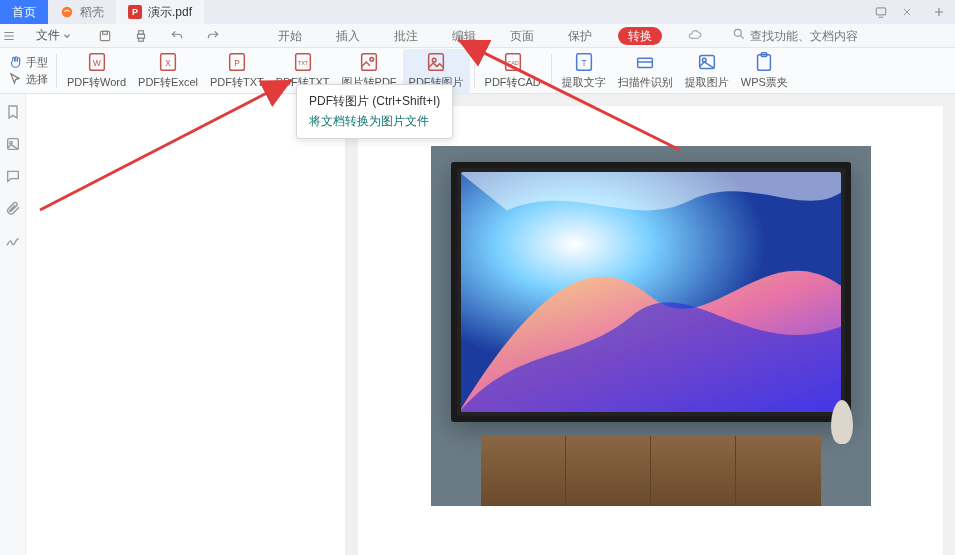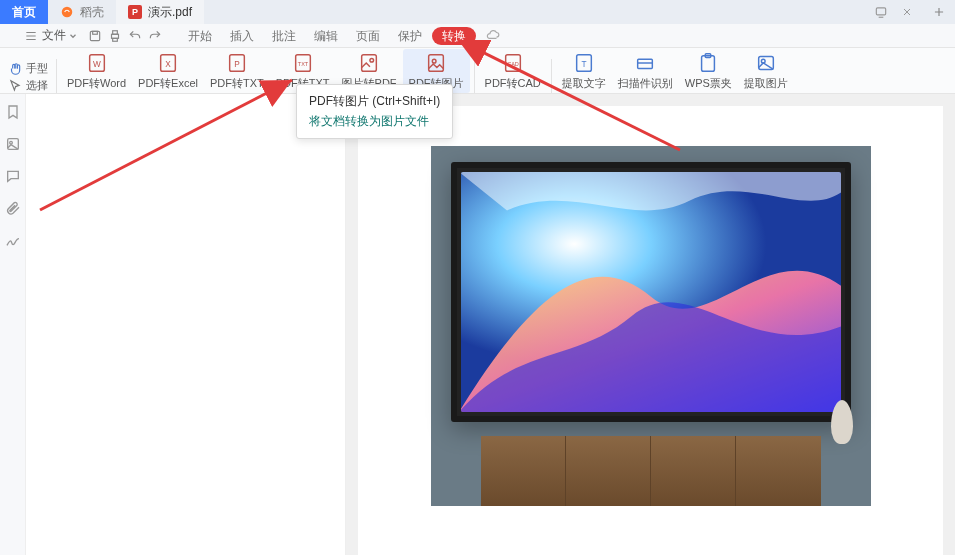--- a/index.html
+++ b/index.html
@@ -1,38 +1,38 @@
 <!DOCTYPE html>
 <html><head>
 <meta charset="utf-8">
 <style>
   * { box-sizing: border-box; margin: 0; padding: 0; font-family: "Microsoft YaHei", Arial, sans-serif; }
   body { width: 955px; height: 555px; background: #fff; overflow: hidden; position: relative; }
 
   
   .tabstrip { height: 24px; display: flex; align-items: stretch; background: #e9edf3; font-size: 12px; }
   .tab { display: inline-flex; align-items: center; padding: 0 12px; gap: 6px; color: #737373; cursor: pointer; }
-  .tab.home { background: #3b7bff; color: #fff; font-weight: 700; }
+  .tab.home { background: #3b7bff; color: #fff; font-weight: 400; }
   .tab.doc { background: #f2f4f7; color: #333; }
   .tab .icon { width: 14px; height: 14px; display: inline-flex; align-items: center; justify-content: center; }
   .tab .pdf-icon { background: #d83b34; border-radius: 2px; color:#fff; font-size:9px; font-weight:bold; }
   .tabstrip .right { margin-left: auto; display:flex; align-items:center; padding-right:8px; gap:10px; color:#888;}
   .win-btn { width:16px;height:16px;display:inline-flex;align-items:center;justify-content:center;}
 
   
-  .menubar { height: 24px; display:flex; align-items:center; background:#f7f8fa; border-bottom:1px solid #e5e5e5; font-size:12px; gap:2px; padding-left:22px;}
+  .menubar { height: 24px; display:flex; align-items:center; background:#f7f8fa; border-bottom:1px solid #e5e5e5; font-size:12px; gap:18px; padding-left:0;}
   .menubar .mitem { padding:0 8px; color:#737373; cursor:pointer; line-height:24px;}
   .menubar .mitem.active { background:#e23b3b; color:#fff; border-radius:10px; padding:0 10px; line-height:18px; }
   .menubar .file { display:flex; align-items:center; gap:2px; padding-right:6px; color:#555;}
   .menubar .iconbtn { width:18px;height:18px;display:inline-flex;align-items:center;justify-content:center;color:#777;}
   .searcharea { display:flex; align-items:center; gap:4px; margin-left:10px; color:#888;}
   .searcharea input { border:none; background:transparent; font-size:12px; width:140px; outline:none;}
 
   
-  .ribbon { height: 46px; display:flex; align-items:flex-end; background:#fafbfc; border-bottom:1px solid #e5e5e5; padding-left:4px; font-size:11px; color:#555; gap:0;}
+  .ribbon { height: 46px; display:flex; align-items:center; background:#fafbfc; border-bottom:1px solid #e5e5e5; padding-left:4px; font-size:11px; color:#555; gap:0;}
   .rbtn { display:flex; flex-direction:column; align-items:center; justify-content:center; padding:2px 6px; gap:2px; cursor:pointer; min-width:46px; height:44px; border-radius:3px;}
   .rbtn.sel { background:#e6eefc; }
   .rbtn .ricon { width:22px;height:22px;display:flex;align-items:center;justify-content:center;color:#c0554f;}
   .rbtn .ricon.blue{color:#4a7bd0;}
   .mini-col { display:flex; flex-direction:column; gap:2px; padding:0 4px; font-size:11px; color:#555; }
   .mini-col .mrow{display:flex;align-items:center;gap:4px;cursor:pointer;}
   .mini-col .micon{width:14px;height:14px;display:inline-flex;align-items:center;justify-content:center;}
   .vsep{width:1px;height:34px;background:#e2e2e2;margin:0 4px;}
 
   
@@ -141,20 +141,27 @@
   <span class="mitem">批注</span>
   <span class="mitem">编辑</span>
   <span class="mitem">页面</span>
   <span class="mitem">保护</span>
   <span class="mitem active">转换</span>
   <span class="iconbtn" style="margin-left:6px;">
       <svg width="14" height="14" viewBox="0 0 24 24" fill="none" stroke="#aaa" stroke-width="2">
         <path d="M18 14a4 4 0 000-8 6 6 0 00-11.3 2A4 4 0 006 16h12"></path>
       </svg>
     </span>
+  <div class="searcharea">
+    <span><svg width="14" height="14" viewBox="0 0 24 24" fill="none" stroke="#999" stroke-width="2">
+          <circle cx="10" cy="10" r="6"></circle>
+          <path d="M20 20l-5-5"></path>
+        </svg></span>
+    <input placeholder="查找功能、文档内容" style="">
+  </div>
 </div>
 
 <div class="ribbon">
   <div class="mini-col">
     <div class="mrow">
       <span class="micon">
           <svg width="14" height="14" viewBox="0 0 24 24" fill="none" stroke="#4a7bd0" stroke-width="2">
             <path d="M8 11V6a2 2 0 114 0v5"></path>
             <path d="M12 11V5a2 2 0 114 0v6"></path>
             <path d="M16 11V7a2 2 0 114 0v7a7 7 0 01-14 0v-3"></path>
@@ -254,35 +261,35 @@
         <svg width="22" height="22" viewBox="0 0 24 24" fill="none" stroke="currentColor" stroke-width="1.6">
           <rect x="4" y="8" width="16" height="10" rx="1"></rect>
           <path d="M4 12h16"></path>
         </svg>
       </span>
       <span>扫描件识别</span>
     </div>
   <div class="rbtn">
       <span class="ricon blue">
         <svg width="22" height="22" viewBox="0 0 24 24" fill="none" stroke="currentColor" stroke-width="1.6">
-          <rect x="5" y="4" width="14" height="17" rx="2"></rect>
-          <rect x="9" y="2" width="6" height="4" rx="1"></rect>
-        </svg>
-      </span>
-      <span>WPS票夹</span>
-    </div>
-  <div class="rbtn">
-      <span class="ricon blue">
-        <svg width="22" height="22" viewBox="0 0 24 24" fill="none" stroke="currentColor" stroke-width="1.6">
           <rect x="4" y="5" width="16" height="14" rx="2"></rect>
           <circle cx="9" cy="10" r="2"></circle>
           <path d="M4 17l5-5 11 7"></path>
         </svg>
       </span>
       <span>提取图片</span>
+    </div>
+  <div class="rbtn">
+      <span class="ricon blue">
+        <svg width="22" height="22" viewBox="0 0 24 24" fill="none" stroke="currentColor" stroke-width="1.6">
+          <rect x="5" y="4" width="14" height="17" rx="2"></rect>
+          <rect x="9" y="2" width="6" height="4" rx="1"></rect>
+        </svg>
+      </span>
+      <span>WPS票夹</span>
     </div>
 </div>
 
 <div class="tooltip">
   <div class="tt-title">PDF转图片 (Ctrl+Shift+I)</div>
   <div class="tt-desc">将文档转换为图片文件</div>
 </div>
 
 <div class="leftrail">
   <span class="lricon"><svg width="16" height="16" viewBox="0 0 24 24" fill="none" stroke="#999" stroke-width="2">

